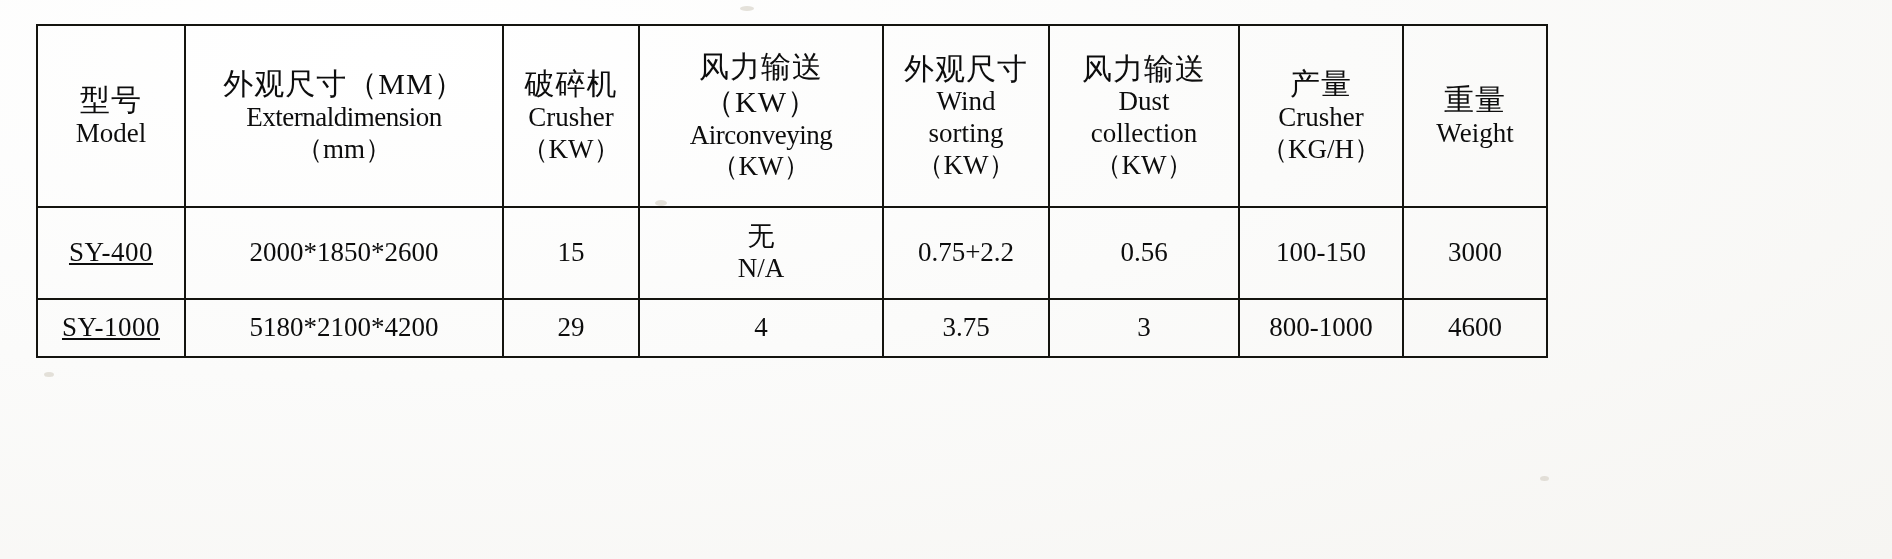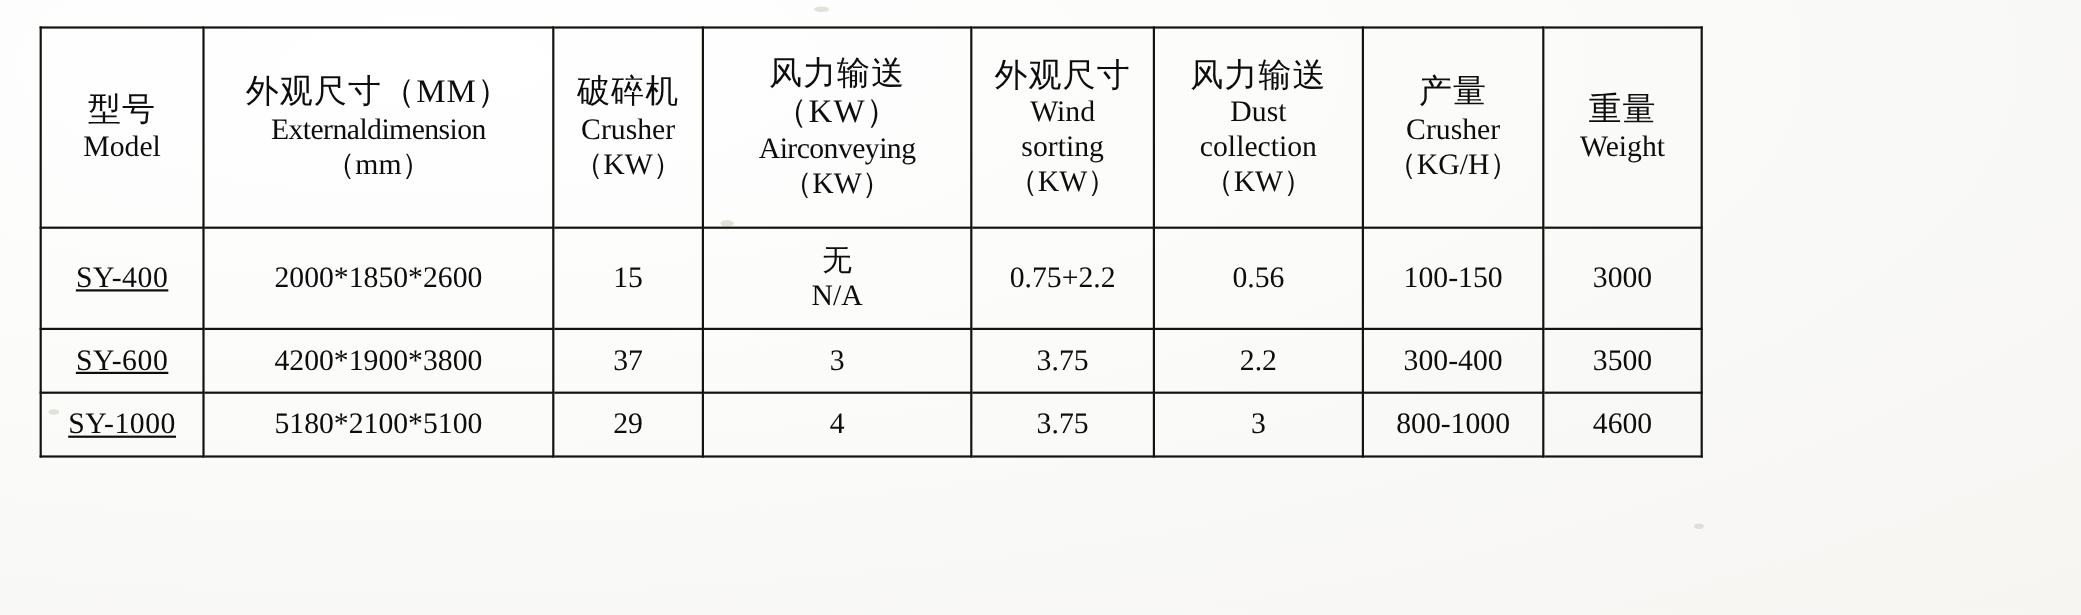--- a/index.html
+++ b/index.html
@@ -157,32 +157,22 @@
         <td class="cell-two-line">
           <span>无</span>
           <span>N/A</span>
         </td>
         <td>0.75+2.2</td>
         <td>0.56</td>
         <td>100-150</td>
         <td>3000</td>
       </tr>
       <tr class="row-short">
-        <td class="model-cell">SY-600</td>
-        <td>4200*1900*3800</td>
-        <td>37</td>
-        <td>3</td>
-        <td>3.75</td>
-        <td>2.2</td>
-        <td>300-400</td>
-        <td>3500</td>
-      </tr>
-      <tr class="row-short">
         <td class="model-cell">SY-1000</td>
-        <td>5180*2100*5100</td>
+        <td>5180*2100*4200</td>
         <td>29</td>
         <td>4</td>
         <td>3.75</td>
         <td>3</td>
         <td>800-1000</td>
         <td>4600</td>
       </tr>
     </tbody>
   </table>
 </div>

